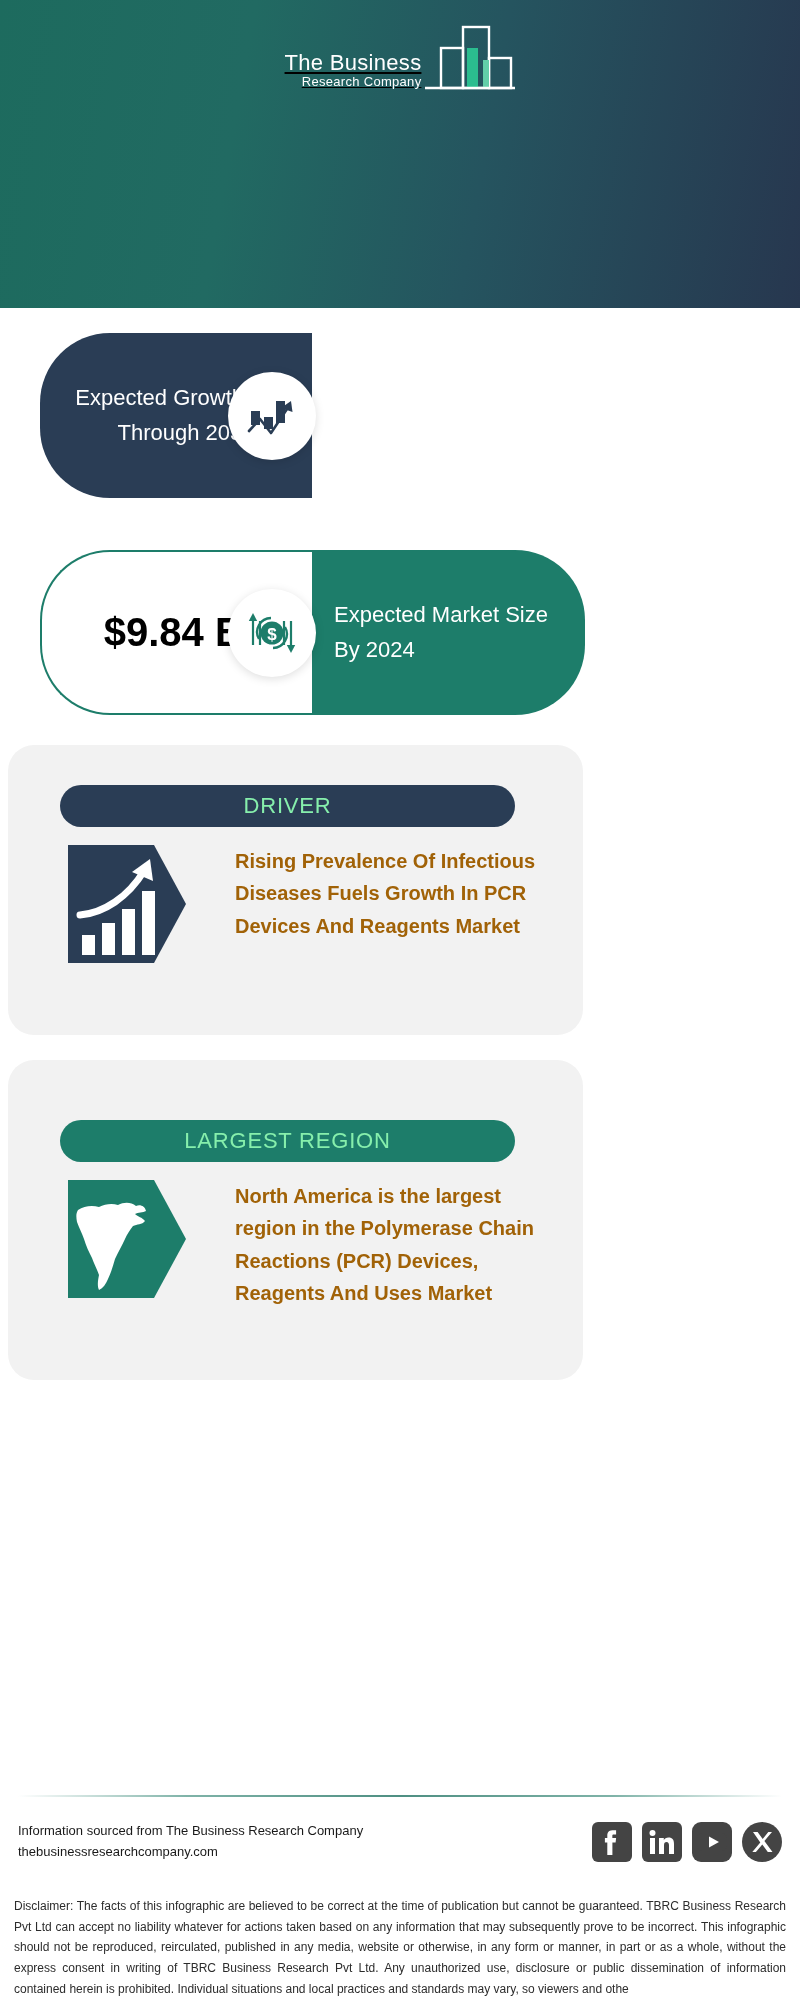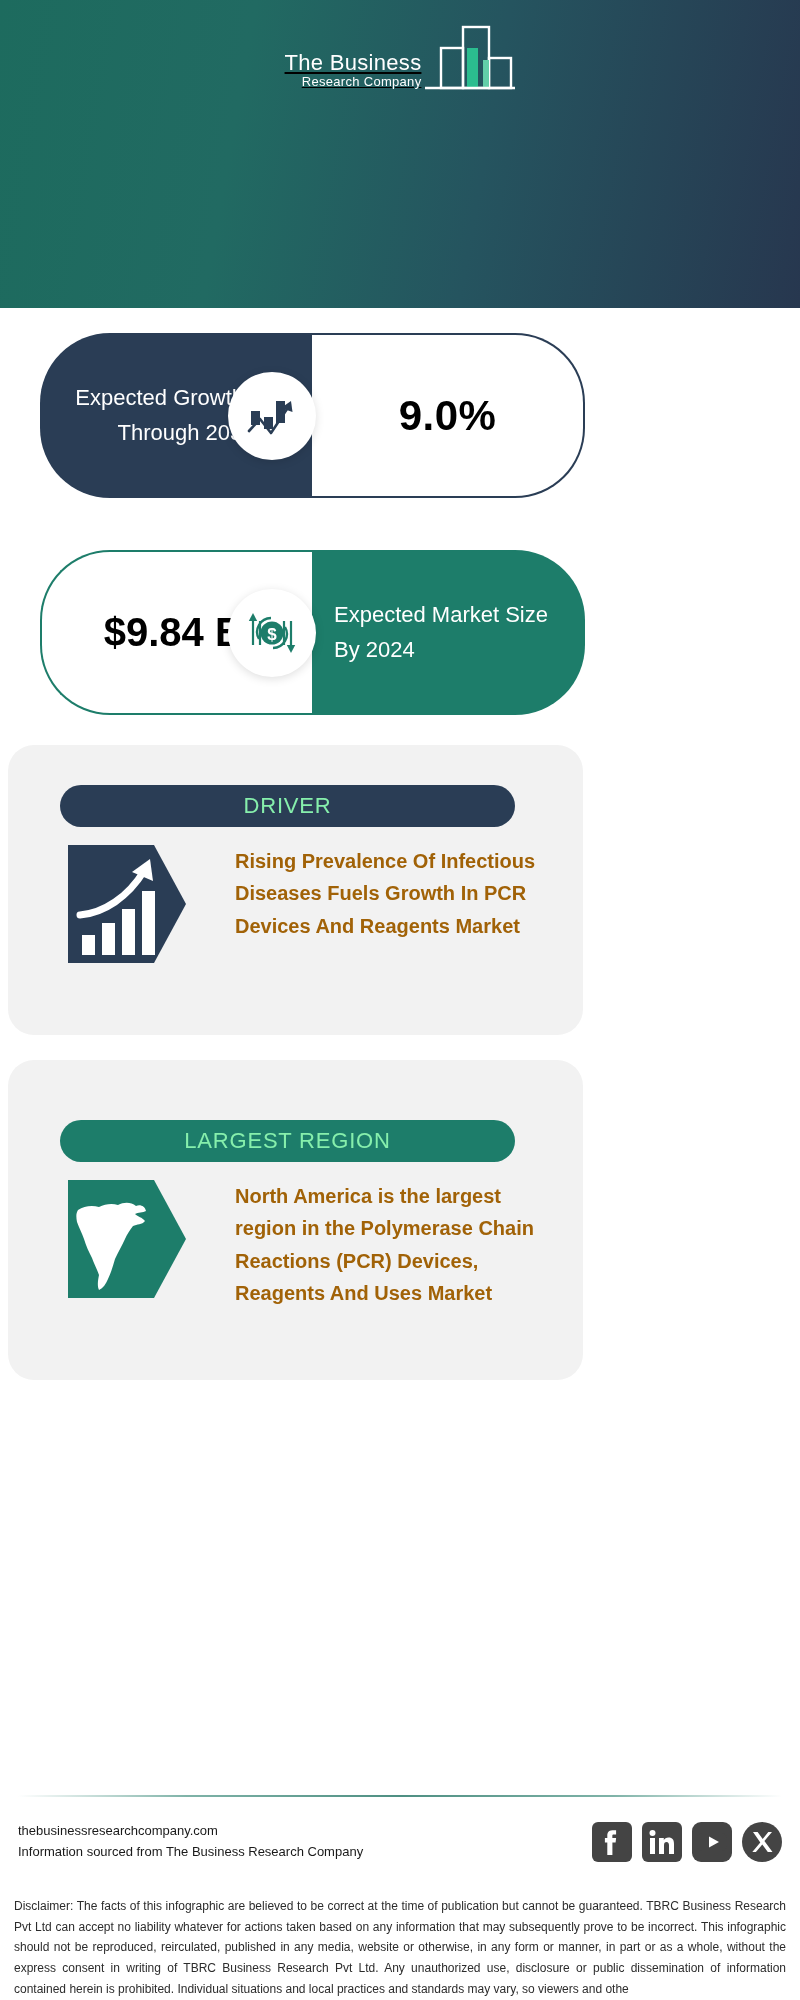--- a/index.html
+++ b/index.html
@@ -154,23 +154,20 @@
       <line x1="2" y1="64" x2="92" y2="64" stroke="#ffffff" stroke-width="2.4"></line>
     </svg>
   </div>
 
 </div>
 
 <div class="stat1">
   <div class="stat1-left">
     <div class="stat1-left-txt">Expected Growth Rate Through 2030</div>
   </div>
-  <div class="stat1-right">
-    <div class="stat1-value">9.0%</div>
-  </div>
 </div>
 <div class="icon-circle stat1-icon">
   <svg width="54" height="54" viewBox="0 0 54 54">
     <rect x="6" y="22" width="9" height="14" fill="#2a3d55"></rect>
     <rect x="19" y="28" width="9" height="12" fill="#2a3d55"></rect>
     <rect x="31" y="12" width="9" height="22" fill="#2a3d55"></rect>
     <polyline points="4,42 15,30 26,44 44,17" fill="none" stroke="#2a3d55" stroke-width="2.6" stroke-linejoin="round" stroke-linecap="round"></polyline>
     <polygon points="46,12 47.5,23 36,19" fill="#2a3d55"></polygon>
   </svg>
 </div>
@@ -224,22 +221,22 @@
      C62 50 59 54 57 59 C54 66 50 72 47 79 C45 86 43 93 40 99 C38 104 35 108 31 110
      C29 106 30 100 31 95 C29 89 26 84 24 78 C21 72 18 66 16 59 C14 53 11 48 9 42
      C8 37 8 33 10 30 Z M20 36 C24 34 29 35 32 38 C28 41 23 40 20 36 Z
      M52 34 C57 33 62 35 63 39 C58 41 53 39 52 34 Z"></path>
 </svg>
 <div class="panel-body body-region">North America is the largest region in the Polymerase Chain Reactions (PCR) Devices, Reagents And Uses Market</div>
 
 <div class="foot-rule"></div>
 
 <div class="foot-src">
+  <div>Information sourced from The Business Research Company</div>
   <div>thebusinessresearchcompany.com</div>
-  <div>Information sourced from The Business Research Company</div>
 </div>
 
 <div class="social-row">
   <svg class="social-ic" viewBox="0 0 40 40">
     <rect x="0" y="0" width="40" height="40" rx="6" fill="#444444"></rect>
     <path fill="#ffffff" d="M23.6 20.4h-3.2V33h-5.1V20.4h-2.4v-4.3h2.4v-2.7c0-2 1-5.1 5.1-5.1l3.7.02v4.2h-2.7c-.44 0-1.06.22-1.06 1.16v2.4h3.78z"></path>
   </svg>
   <svg class="social-ic" viewBox="0 0 40 40">
     <rect x="0" y="0" width="40" height="40" rx="6" fill="#444444"></rect>
     <rect x="8" y="16" width="5" height="16" fill="#ffffff"></rect>

